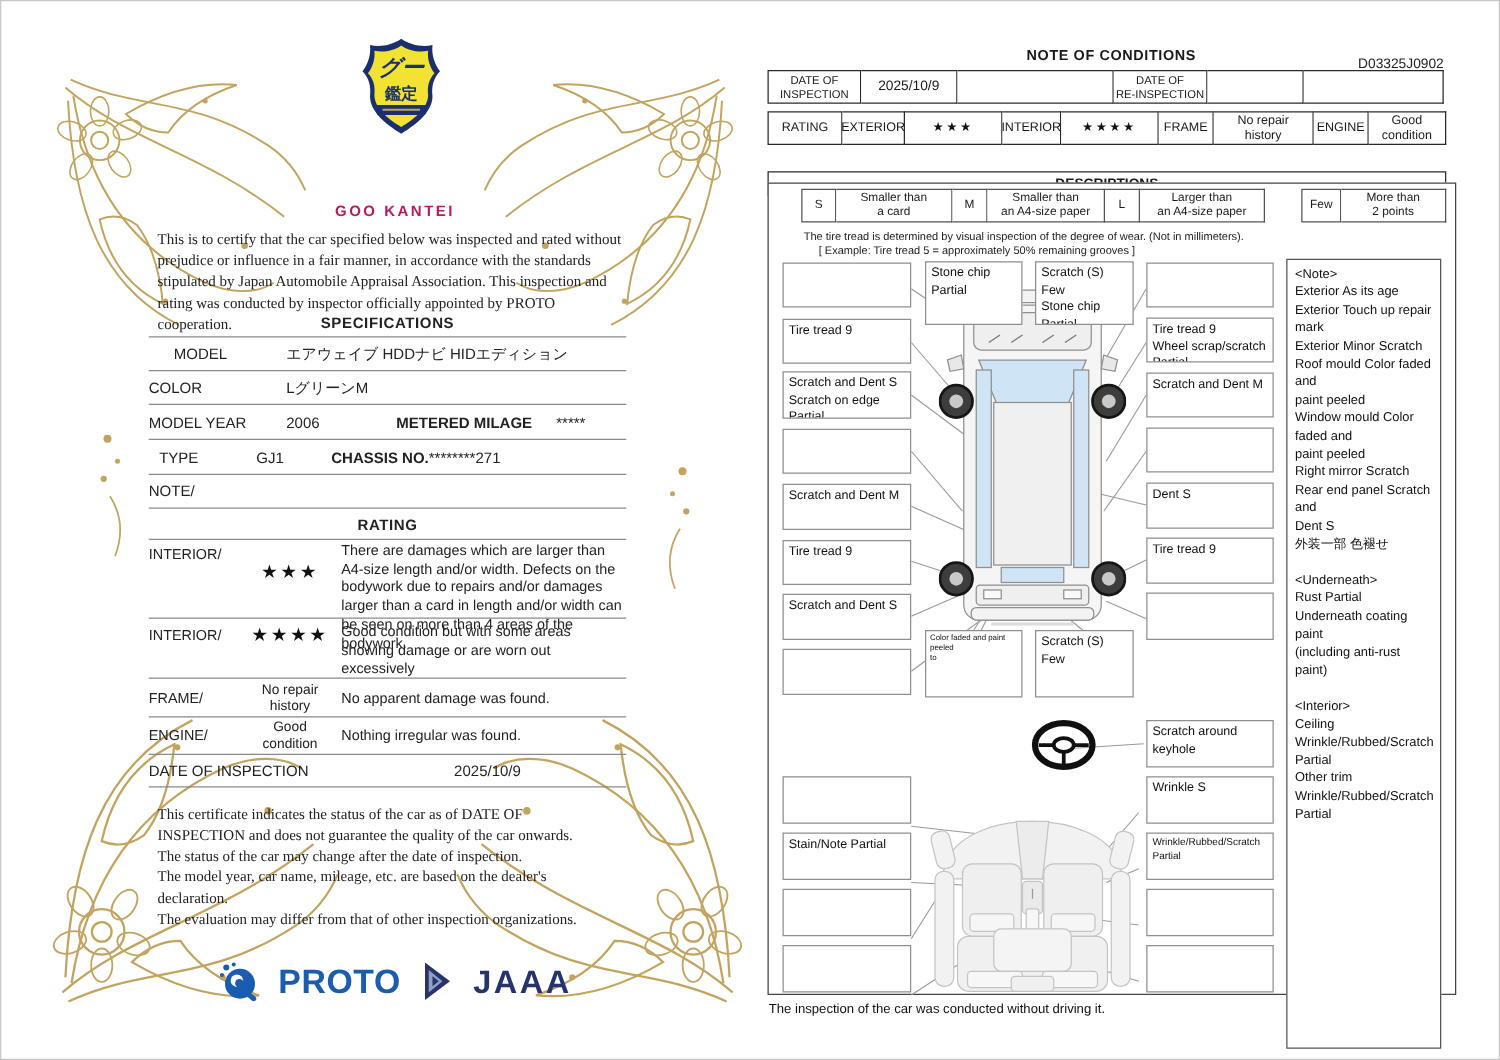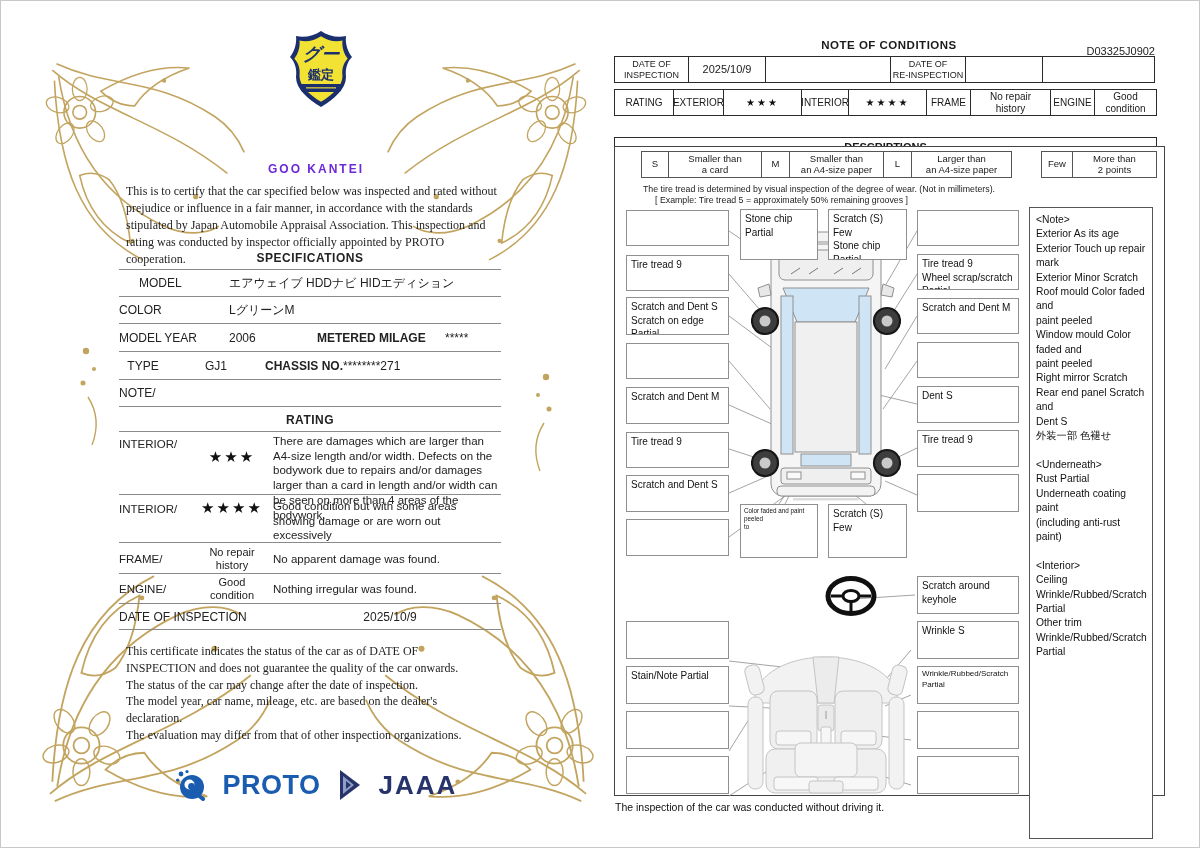--- a/index.html
+++ b/index.html
@@ -6,21 +6,21 @@
   .canvas{position:relative;width:1200px;height:848px;background:#ffffff;overflow:hidden;
           font-family:"Liberation Sans",sans-serif;color:#1a1a1a;border:1px solid #c8c8c8;box-sizing:border-box;}
   .page{position:absolute;}
   .abs{position:absolute;box-sizing:border-box;}
   .pre{white-space:pre-line;}
   .serif{font-family:"Liberation Serif",serif;}
   .center{text-align:center;}
   
   .script-title{font-family:"DejaVu Serif",serif;font-style:italic;font-weight:bold;
                 color:#b3954e;font-size:40px;letter-spacing:1px;}
-  .org{font-size:12px;font-weight:bold;letter-spacing:2px;color:#6d28d9;}
+  .org{font-size:12px;font-weight:bold;letter-spacing:2px;color:#be185d;}
   .intro{font-size:12px;line-height:1.42;color:#222;}
   .sec-head{font-size:12px;font-weight:bold;color:#222;letter-spacing:.5px;}
   .hline{position:absolute;left:88px;width:382px;height:1px;background:#8a8a8a;}
   .srow{position:absolute;display:flex;align-items:center;font-size:12px;color:#222;}
   .slabel{width:88px;flex:none;}
   .rrow{position:absolute;display:flex;font-size:11.5px;color:#222;}
   .rlabel{width:72px;flex:none;padding-top:4px;}
   .rgrade{width:82px;flex:none;text-align:center;}
   .stars{font-size:15px;letter-spacing:2px;color:#111;}
   .rdesc{flex:1;line-height:1.28;}

